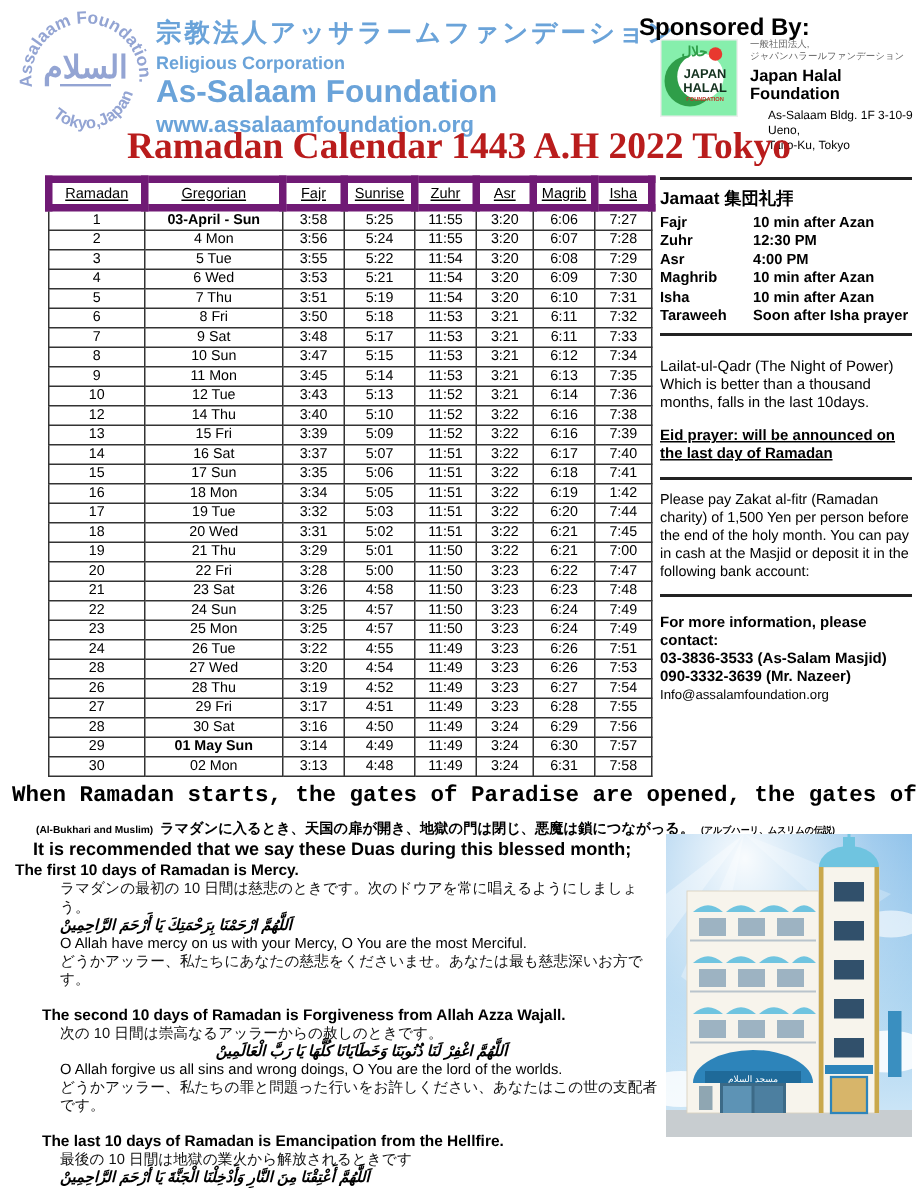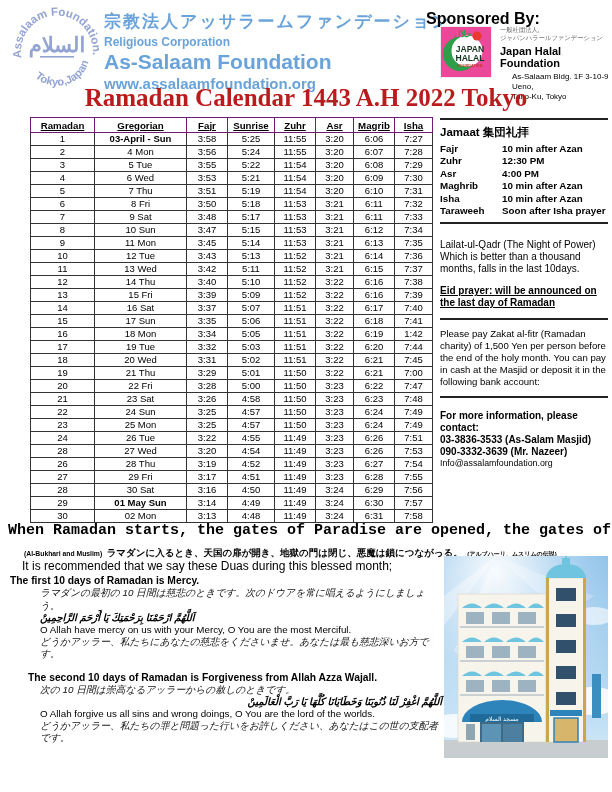--- a/index.html
+++ b/index.html
@@ -6,31 +6,31 @@
   body{width:612px;height:792px;position:relative;font-family:"Liberation Sans",sans-serif;color:#000;overflow:hidden;}
   .abs{position:absolute;}
   
   .hdr-center{position:absolute;left:104px;top:10px;color:#6aa3d9;}
   .hdr-jp{font-size:17px;font-weight:bold;letter-spacing:2px;}
   .hdr-rc{font-size:12px;font-weight:bold;margin-top:2px;}
   .hdr-name{font-size:21px;font-weight:bold;margin-top:1px;}
   .hdr-url{font-size:15px;font-weight:bold;margin-top:1px;}
   .sponsor{position:absolute;left:426px;top:10px;width:182px;}
   .sponsor-label{font-size:16px;font-weight:bold;}
-  .halal-logo{position:absolute;left:14px;top:16px;width:50px;height:50px;border:1px solid #eee;background:#ec4899;}
+  .halal-logo{position:absolute;left:14px;top:16px;width:50px;height:50px;border:1px solid #eee;background:#86efac;}
   .sponsor-text{position:absolute;left:74px;top:16px;width:110px;}
   .sp-small{font-size:6.3px;color:#666;line-height:8px;}
   .sp-name{font-size:11px;font-weight:bold;margin-top:3px;}
   .sp-addr{font-size:8px;font-weight:normal;margin-top:3px;line-height:10px;margin-left:12px;}
   .page-title{position:absolute;left:0;top:84px;width:612px;text-align:center;
     font-family:"Liberation Serif",serif;font-weight:bold;font-size:25px;color:#b91c1c;}
   
   table.ptable{position:absolute;left:30px;top:117px;width:402px;border-collapse:collapse;table-layout:fixed;
     font-size:9.5px;}
-  .ptable th{font-size:9.7px;font-weight:bold;text-decoration:underline;border:1px solid #701a75;height:14px;padding:0;}
+  .ptable th{font-size:9.7px;font-weight:normal;text-decoration:underline;border:5px solid #701a75;height:14px;padding:0;}
   .ptable td{border:1px solid #333;text-align:center;height:12px;padding:0;line-height:12px;}
   .ptable td.bold{font-weight:bold;}
   
   .sidebar{position:absolute;left:440px;top:118px;width:168px;font-size:9.8px;}
   .rule{border-top:2px solid #222;margin:0;}
   .jamaat-title{font-weight:bold;font-size:11.5px;margin:5px 0 3px 0;}
   .jamaat-row{display:flex;line-height:12.4px;font-weight:bold;}
   .jamaat-row .lab{width:62px;flex:none;}
   .jamaat-box{margin-bottom:5px;}
   .lailat{margin-top:15px;font-size:10px;line-height:12px;}
@@ -43,27 +43,27 @@
   .sb-gap{height:8px;}
   
   .hadith{position:absolute;left:8px;top:522px;width:600px;}
   .hadith-en{font-weight:bold;font-size:15px;white-space:nowrap;font-family:Liberation Mono, monospace;}
   .hadith-jp{margin-top:3px;padding-left:16px;white-space:nowrap;}
   .hadith-src{font-size:6.8px;font-weight:bold;}
   .hadith-jptext{font-size:9.5px;font-weight:bold;}
   .hadith-srcjp{font-size:6px;font-weight:bold;}
   
   .duas{position:absolute;left:10px;top:559px;width:432px;}
-  .duas-heading{font-weight:normal;font-size:12px;margin-bottom:2px;padding-left:12px;}
+  .duas-heading{font-weight:bold;font-size:12px;margin-bottom:2px;padding-left:12px;}
   .dua-section{margin-bottom:11px;}
   .dua-section.indent{margin-left:18px;}
   .dua-title{font-weight:bold;font-size:10.3px;line-height:12px;}
   .dua-body{margin-left:30px;}
   .dua-section.indent .dua-body{margin-left:12px;}
-  .dua-jp{font-size:9.8px;line-height:12.5px;color:#111;font-style:italic;}
+  .dua-jp{font-size:9.8px;line-height:12.5px;color:#111;}
   .dua-ar{font-size:10px;font-weight:bold;line-height:12px;text-align:left;font-style:italic;}
   .dua-en{font-size:9.8px;line-height:11.5px;}
   
   .photo{position:absolute;left:444px;top:556px;width:164px;height:202px;}
 </style>
 </head>
 <body>
 
 <div class="abs" style="left:10px;top:4px;width:94px;height:94px;">
   <svg width="94" height="94" viewBox="0 0 94 94">
@@ -231,30 +231,20 @@
       </tr>
       <tr>
         <td>10</td>
         <td>12 Tue</td>
         <td>3:43</td>
         <td>5:13</td>
         <td>11:52</td>
         <td>3:21</td>
         <td>6:14</td>
         <td>7:36</td>
-      </tr>
-      <tr>
-        <td>11</td>
-        <td>13 Wed</td>
-        <td>3:42</td>
-        <td>5:11</td>
-        <td>11:52</td>
-        <td>3:21</td>
-        <td>6:15</td>
-        <td>7:37</td>
       </tr>
       <tr>
         <td>12</td>
         <td>14 Thu</td>
         <td>3:40</td>
         <td>5:10</td>
         <td>11:52</td>
         <td>3:22</td>
         <td>6:16</td>
         <td>7:38</td>
@@ -509,26 +499,34 @@
       <div class="dua-ar" dir="rtl" style="text-align:left">اَللَّهُمَّ ارْحَمْنَا بِرَحْمَتِكَ يَا أَرْحَمَ الرَّاحِمِينْ</div>
       <div class="dua-en">O Allah have mercy on us with your Mercy, O You are the most Merciful.</div>
       <div class="dua-jp">どうかアッラー、私たちにあなたの慈悲をくださいませ。あなたは最も慈悲深いお方です。</div>
     </div>
   </div>
 
   <div class="dua-section indent">
     <div class="dua-title">The second 10 days of Ramadan is Forgiveness from Allah Azza Wajall.</div>
     <div class="dua-body">
       <div class="dua-jp">次の 10 日間は崇高なるアッラーからの赦しのときです。</div>
-      <div class="dua-ar" dir="rtl" style="text-align:right">اَللَّهُمَّ اغْفِرْ لَنَا ذُنُوبَنَا وَخَطَايَانَا كُلَّهَا يَا رَبَّ الْعَالَمِينْ</div>
+      <div class="dua-ar" dir="rtl" style="text-align:center">اَللَّهُمَّ اغْفِرْ لَنَا ذُنُوبَنَا وَخَطَايَانَا كُلَّهَا يَا رَبَّ الْعَالَمِينْ</div>
       <div class="dua-en">O Allah forgive us all sins and wrong doings, O You are the lord of the worlds.</div>
       <div class="dua-jp">どうかアッラー、私たちの罪と問題った行いをお許しください、あなたはこの世の支配者です。</div>
     </div>
   </div>
 
+  <div class="dua-section indent">
+    <div class="dua-title">The last 10 days of Ramadan is Emancipation from the Hellfire.</div>
+    <div class="dua-body">
+      <div class="dua-jp">最後の 10 日間は地獄の業火から解放されるときです</div>
+      <div class="dua-ar" dir="rtl" style="text-align:left">اَللَّهُمَّ أَعْتِقْنَا مِنَ النَّارِ وَأَدْخِلْنَا الْجَنَّةَ يَا أَرْحَمَ الرَّاحِمِينْ</div>
+
+    </div>
+  </div>
 </div>
 
 <div class="photo">
   <svg width="164" height="202" viewBox="0 0 164 202">
     <defs>
       <linearGradient id="sky" x1="0" y1="0" x2="0" y2="1">
         <stop offset="0" stop-color="#79b6e6"></stop>
           <stop offset="0.55" stop-color="#a6d1ef"></stop>
           <stop offset="1" stop-color="#d3e9f8"></stop>
       </linearGradient>

